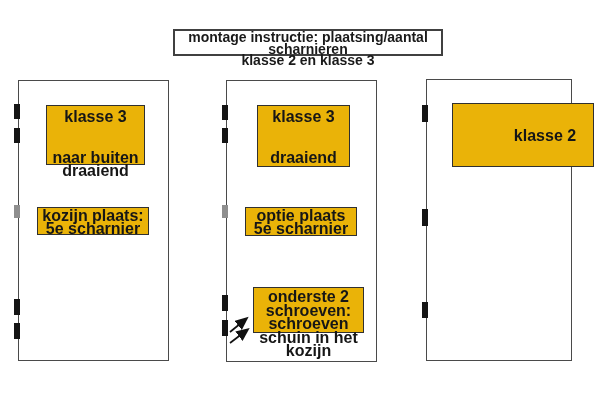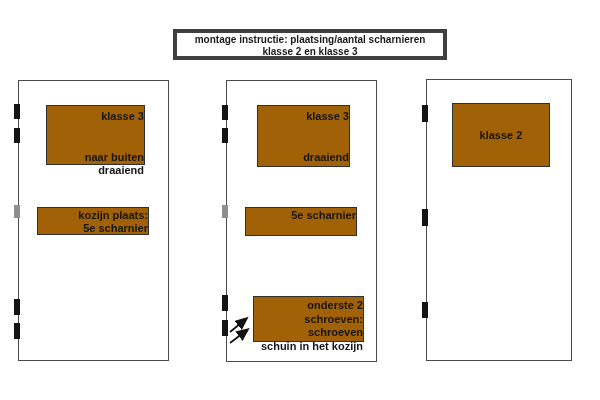--- a/index.html
+++ b/index.html
@@ -13,57 +13,57 @@
     width: 600px;
     height: 400px;
     background: #ffffff;
     overflow: hidden;
     color: #1a1a1a;
   }
   .title-box {
     position: absolute;
     left: 173px; top: 29px;
     width: 266px; height: 22px;
-    border: 4px solid #404040;
+    border: 2px solid #404040;
     text-align: center;
-    font-size: 10px;
+    font-size: 14px;
     font-weight: 700;
     line-height: 11.5px;
     padding-top: 1px;
     background: #ffffff;
   }
   .door {
     position: absolute;
     border: 1.5px solid #4a4a4a;
     background: #ffffff;
   }
   .door-1 { left: 18px;  top: 80px; width: 149px; height: 279px; }
   .door-2 { left: 226px; top: 80px; width: 149px; height: 280px; }
   .door-3 { left: 426px; top: 79px; width: 144px; height: 280px; }
   .inner-box {
     position: absolute;
     border: 1.5px solid #303030;
-    background: #a16207;
-    text-align: right;
-    font-size: 11px;
+    background: #eab308;
+    text-align: center;
+    font-size: 16px;
     font-weight: 700;
     line-height: 13px;
     color: #161616;
   }
   .label-box-1 { left: 27px; top: 24px; width: 97px; height: 54px; padding-top: 4px; }
   .label-box-2 { left: 30px; top: 24px; width: 91px; height: 56px; padding-top: 4px; }
   .label-box-3 {
     left: 25px; top: 23px; width: 96px; height: 62px;
-    display: flex; align-items: center; justify-content: center;
+    display: flex; align-items: center; justify-content: center; padding-left: 44px;
   }
   .swing-lines { margin-top: 28px; }
   .option-box-1 { left: 18px; top: 126px; width: 110px; height: 25px; padding-top: 1px; }
   .option-box-2 { left: 18px; top: 126px; width: 110px; height: 26px; padding-top: 1px; }
   .note-box {
-    left: 26px; top: 215px; width: 109px; height: 42px;
+    left: 26px; top: 206px; width: 109px; height: 42px;
     padding-top: 2px; line-height: 13.5px;
   }
   .hinge {
     position: absolute;
     left: -5px;
     width: 6px;
   }
   .arrows-svg {
     position: absolute;
     left: 0px;
@@ -102,20 +102,21 @@
     </div>
 
   <div class="door door-2">
     <div class="inner-box label-box-2">
       <div>klasse 3</div>
       <div class="swing-lines">
         <div>draaiend</div>
       </div>
     </div>
     <div class="inner-box option-box-2">
+      <div>optie plaats</div>
       <div>5e scharnier</div>
     </div>
     <div class="inner-box note-box">
       <div>onderste 2 schroeven:</div>
       <div>schroeven</div>
       <div>schuin in het kozijn</div>
     </div>
     <svg class="arrows-svg" viewBox="0 0 30 38">
       <defs>
         <marker id="ah" markerWidth="9" markerHeight="8" refX="6" refY="3.5" orient="auto">

